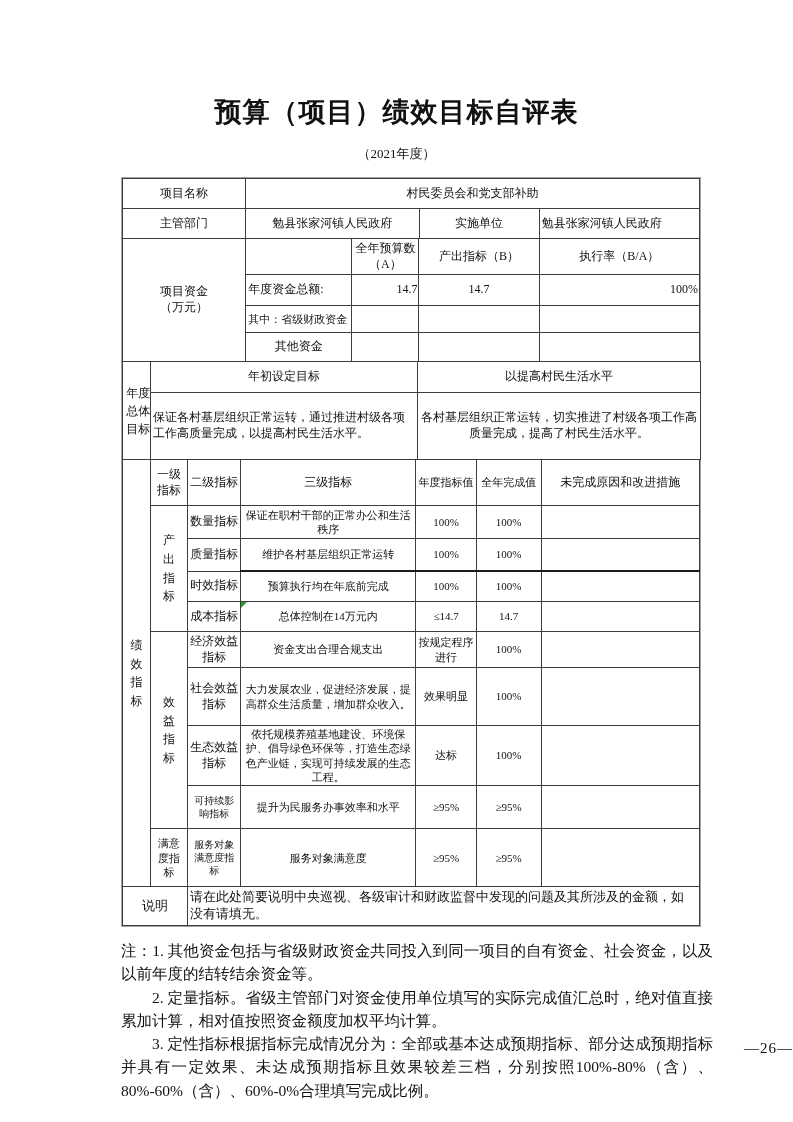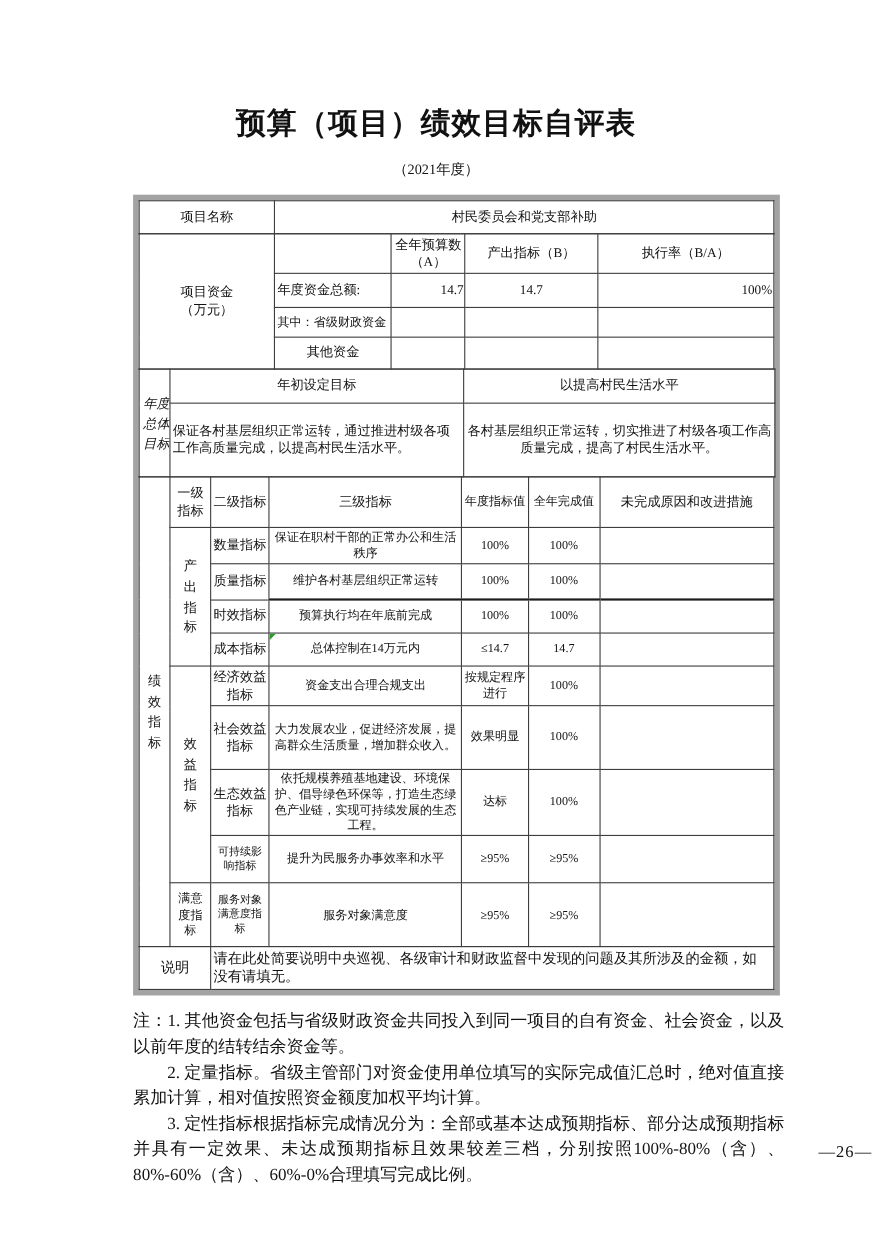--- a/index.html
+++ b/index.html
@@ -1,31 +1,31 @@
 <!DOCTYPE html>
 <html><head>
 <meta charset="utf-8">
 <style>
   html,body{margin:0;padding:0;background:#e8e8e8;}
   .page{width:793px;height:1122px;background:#ffffff;margin:0 auto;position:relative;overflow:hidden;
         font-family:"Liberation Serif","DejaVu Serif",serif;color:#111;}
   .title{padding-top:94px;text-align:center;font-size:27px;font-weight:bold;letter-spacing:1px;}
   .subtitle{margin-top:15px;text-align:center;font-size:13px;}
-  .tablewrap{width:578px;margin:14px 16px 0 121px;border:5px solid #a3a3a3;}
+  .tablewrap{width:578px;margin:14px 16px 0 121px;border:1px solid #a3a3a3;}
   table.sec{border-collapse:collapse;table-layout:fixed;width:100%;}
   table.sec + table.sec{margin-top:-1px;}
   td{border:1px solid #3d3d3d;font-size:12px;text-align:center;vertical-align:middle;
      padding:1px 2px;line-height:1.3;overflow:hidden;word-break:break-word;}
   .al{text-align:left;}
   .ar{text-align:right;padding-right:1px;}
   .sm{font-size:11px;}
   .xs{font-size:10px;text-align:center;}
   .l3{font-size:11px;}
   .v1{width:1.1em;margin:0 auto;word-break:break-all;line-height:1.55;}
-  .v2{width:2.2em;margin:0 auto;word-break:break-all;line-height:1.5;font-style:italic;}
+  .v2{width:2.2em;margin:0 auto;word-break:break-all;line-height:1.5;}
   .r27{height:27px}.r33{height:33px}.r28{height:28px}.r24{height:24px}.r26{height:26px}
   .r64{height:64px}.r43{height:43px}.r30{height:30px}.r29{height:29px}.r55{height:55px}
   .r52{height:52px}.r40{height:40px}.r36{height:36px}
   .thickb{border-bottom:2px solid #1c1c1c;}
   .flagcell{position:relative;}
   .flag{position:absolute;top:0;left:0;width:0;height:0;
         border-top:6px solid #2f9b2f;border-right:6px solid transparent;}
   .notes{width:592px;margin:12px 0 0 121px;font-size:15.5px;line-height:1.5;text-align:justify;}
   .notes p{margin:0;}
   .noteind{text-indent:2em;}
@@ -47,20 +47,36 @@
           <col style="width:453px">
         </colgroup>
       <tbody>
           <tr>
         <td class="r27">项目名称</td>
         <td class="r27">村民委员会和党支部补助</td>
       </tr>
     </tbody>
       </table>
 
+    <table class="sec">
+      <colgroup>
+          <col style="width:123px">
+          <col style="width:173px">
+          <col style="width:120px">
+          <col style="width:160px">
+        </colgroup>
+      <tbody>
+          <tr>
+        <td class="r27">主管部门</td>
+        <td class="r27">勉县张家河镇人民政府</td>
+        <td class="r27">实施单位</td>
+        <td class="r27 al">勉县张家河镇人民政府</td>
+      </tr>
+    </tbody>
+      </table>
 
     <table class="sec">
       <colgroup>
           <col style="width:123px">
           <col style="width:106px">
           <col style="width:67px">
           <col style="width:120px">
           <col style="width:160px">
         </colgroup>
       <tbody>

